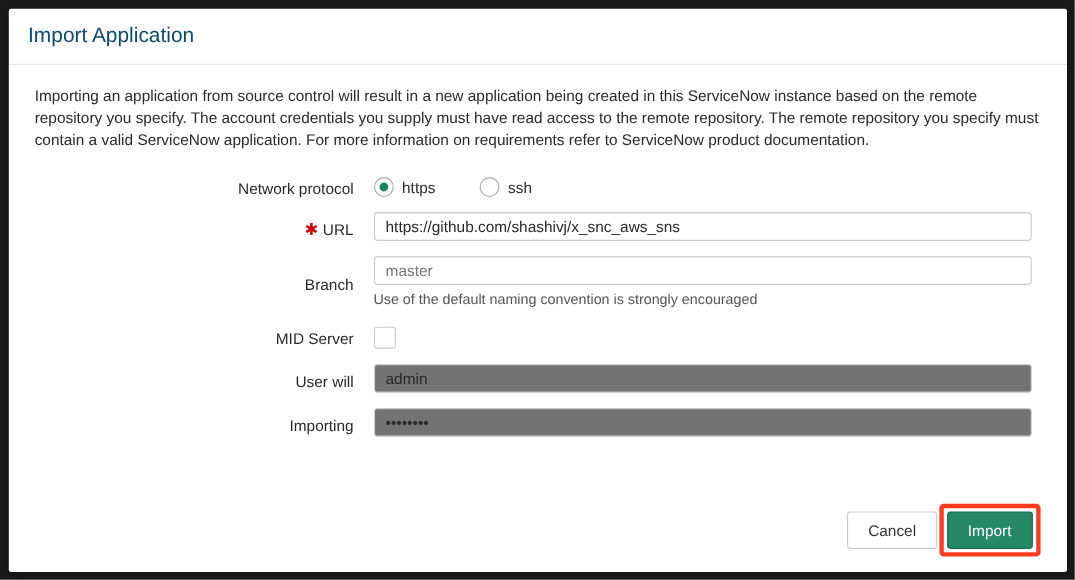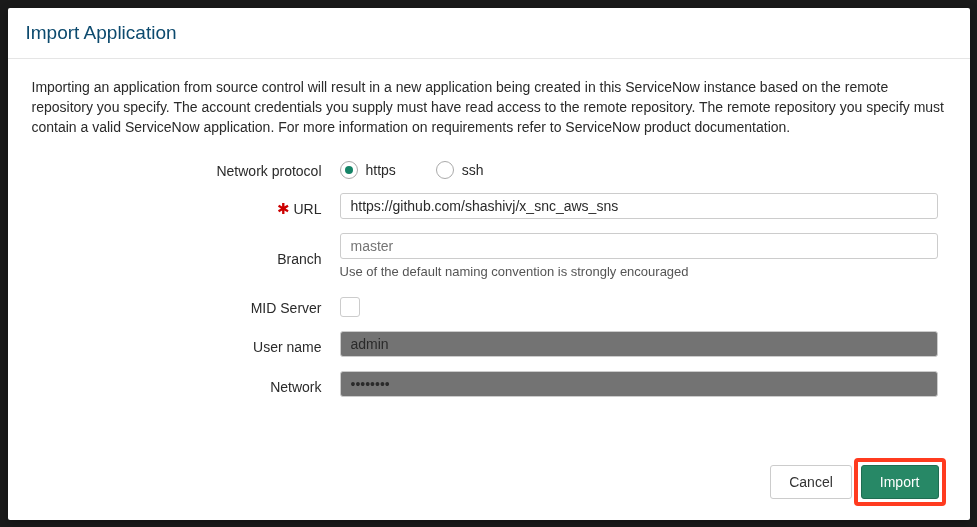--- a/index.html
+++ b/index.html
@@ -202,28 +202,28 @@
     </div>
 
     <div class="form-row">
       <div class="form-label">MID Server</div>
       <div class="form-control">
         <div class="checkbox-box"></div>
       </div>
     </div>
 
     <div class="form-row">
-      <div class="form-label">User name</div>
+      <div class="form-label">User will</div>
       <div class="form-control">
         <input type="text" class="text-input autofill" value="admin" style="">
       </div>
     </div>
 
     <div class="form-row">
-      <div class="form-label">Network</div>
+      <div class="form-label">Importing</div>
       <div class="form-control">
         <input type="text" class="text-input autofill" value="••••••••" style="">
       </div>
     </div>
 
   </div>
 
   <div class="modal-footer">
     <button class="btn">Cancel</button>
     <span class="highlight-box">

